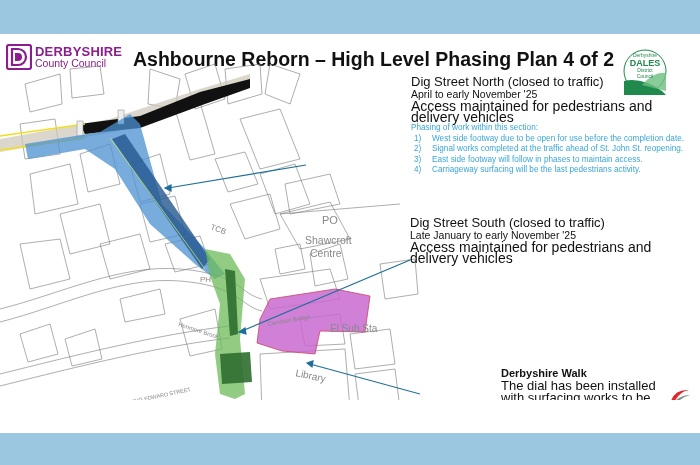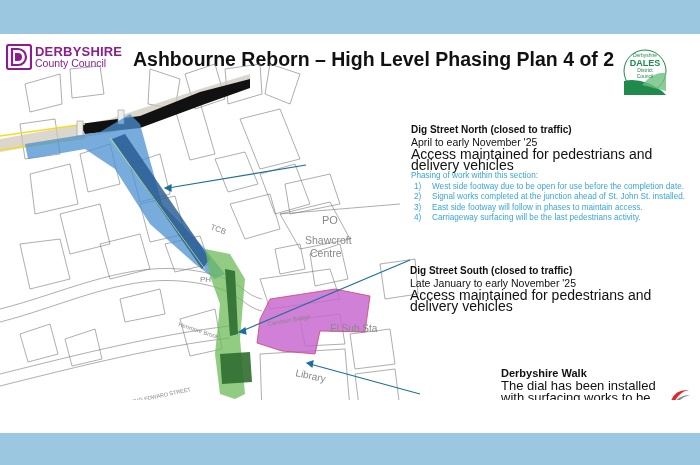--- a/index.html
+++ b/index.html
@@ -17,21 +17,21 @@
     .dcc-sub { color: #8b1d8f; font-size: 10.5px; }
 
     .title { position: absolute; left: 133px; top: 14px; font-size: 19.5px; font-weight: bold; color: #111; white-space: nowrap; }
 
     .map { position: absolute; left: 0; top: 30px; width: 420px; height: 360px; }
 
     .panel { position: absolute; color: #111; }
     .p-north { left: 411px; top: 41px; width: 290px; }
     .p-south { left: 410px; top: 182px; width: 290px; }
     .p-shrove { left: 501px; top: 332px; width: 200px; }
-    .h { font-weight: bold; font-size: 10px; line-height: 13px; margin-top: 48px; }
+    .h { font-weight: normal; font-size: 13px; line-height: 13px; }
     .d { font-size: 10.5px; line-height: 13px; }
     .n { font-size: 14px; line-height: 11px; }
     .phase { font-size: 8.2px; line-height: 10.5px; color: #3aa6d8; }
     .phase-list { list-style: none; }
     .phase-list li { display: flex; gap: 6px; padding-left: 3px; }
     .phase-list .num { width: 12px; }
     .s-h { font-weight: bold; font-size: 11px; line-height: 14px; }
     .s-d { font-size: 11.5px; line-height: 15px; }
     .s-n { font-size: 13px; line-height: 12px; width: 155px; }
 
@@ -150,21 +150,21 @@
     <div class="d">April to early November '25</div>
     <div class="n">Access maintained for pedestrians and delivery vehicles</div>
     <div class="phase">Phasing of work within this section:</div>
     <ul class="phase-list phase">
       <li>
           <span class="num">1)</span>
           <span>West side footway due to be open for use before the completion date.</span>
         </li>
       <li>
           <span class="num">2)</span>
-          <span>Signal works completed  at the junction ahead of St. John St. installed.</span>
+          <span>Signal works completed  at the traffic ahead of St. John St. reopening.</span>
         </li>
       <li>
           <span class="num">3)</span>
           <span>East side footway will follow in phases to maintain access.</span>
         </li>
       <li>
           <span class="num">4)</span>
           <span>Carriageway surfacing will be the last pedestrians activity.</span>
         </li>
     </ul>

